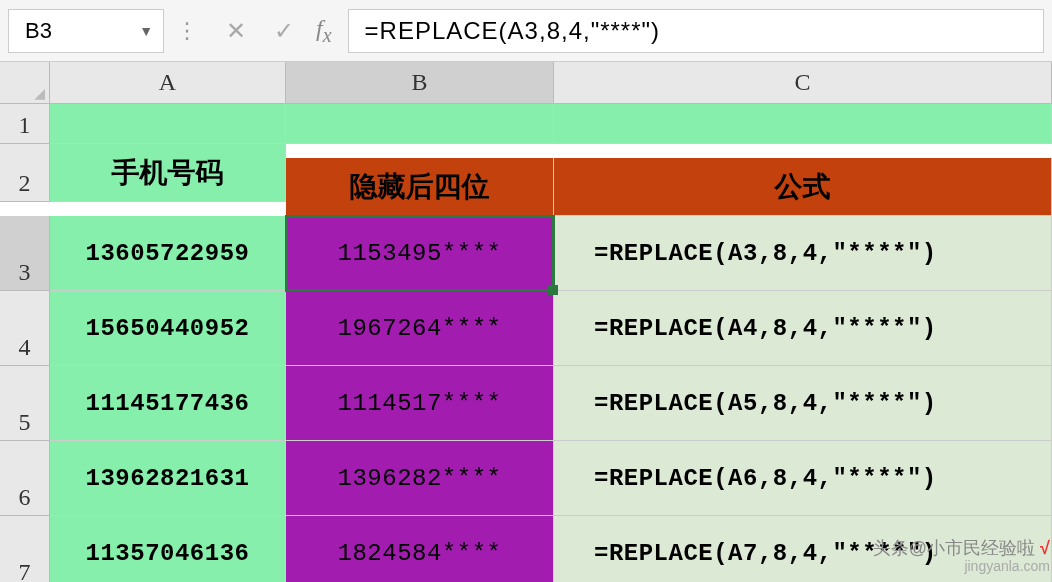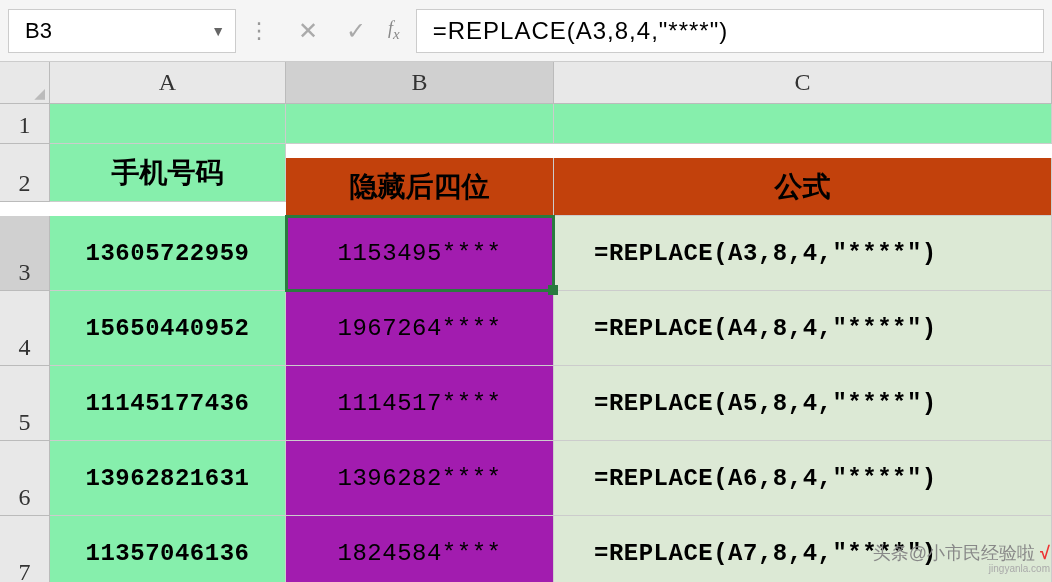--- a/index.html
+++ b/index.html
@@ -12,21 +12,21 @@
     }
     .formula-bar {
       display: flex;
       align-items: center;
       background: #f5f5f5;
       border-bottom: 1px solid #ccc;
       height: 62px;
       padding: 0 8px;
     }
     .name-box {
-      width: 228px;
+      width: 156px;
       height: 44px;
       background: white;
       border: 1px solid #ccc;
       display: flex;
       align-items: center;
       padding: 0 16px;
       font-size: 22px;
       position: relative;
     }
     .name-box-arrow {
@@ -48,21 +48,21 @@
       align-items: center;
       justify-content: center;
       font-size: 24px;
       color: #aaa;
       cursor: pointer;
       margin: 0 4px;
     }
     .fb-fx {
       font-style: italic;
       font-family: serif;
-      font-size: 18px;
+      font-size: 24px;
       color: #888;
       padding: 0 16px 0 8px;
     }
     .formula-input {
       flex: 1;
       height: 44px;
       background: white;
       border: 1px solid #ccc;
       font-size: 24px;
       padding: 0 16px;
@@ -181,21 +181,21 @@
     .watermark {
       position: absolute;
       right: 2px;
       bottom: 8px;
       font-size: 18px;
       color: #888;
     }
     .watermark .red { color: #e33; font-weight: bold; }
     .watermark .sub {
       display: block;
-      font-size: 10px;
+      font-size: 14px;
       text-align: right;
       color: #aaa;
       margin-top: -2px;
     }
   </style>
 </head>
 <body>
 
 <div class="formula-bar">
   <div class="name-box">

